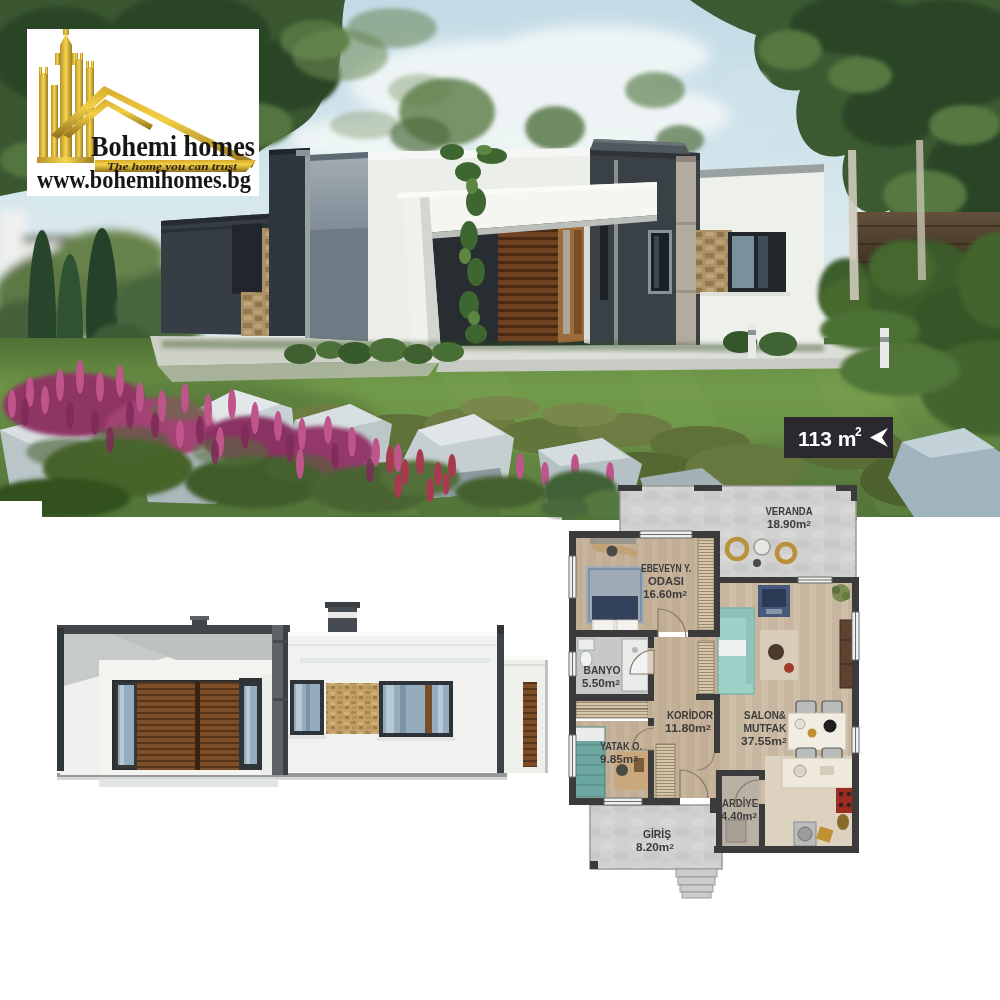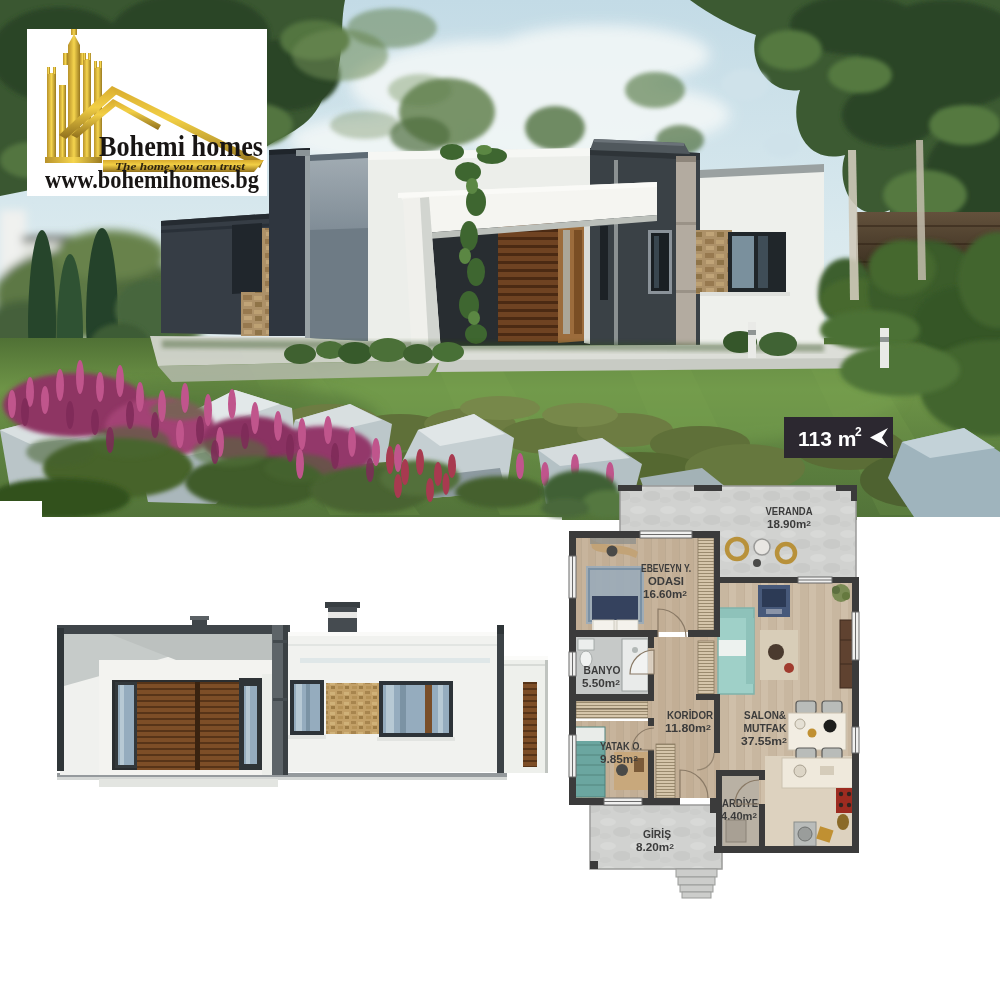--- a/index.html
+++ b/index.html
@@ -396,21 +396,21 @@
 <rect x="0" y="517" width="562" height="3" fill="#ffffff"></rect>
 <rect x="857" y="517" width="143" height="3" fill="#ffffff"></rect>
 
 <g filter="url(#b2)">
  <ellipse cx="580" cy="492" rx="38" ry="22" fill="#3f6034"></ellipse>
  <ellipse cx="608" cy="504" rx="26" ry="14" fill="#557840"></ellipse>
  <ellipse cx="565" cy="508" rx="24" ry="10" fill="#48683a"></ellipse>
 </g>
 </svg>
 
-<div class="abs" style="left:27px;top:29px;width:232px;height:167px;background:#ffffff;padding-left:8px;">
+<div class="abs" style="left:27px;top:29px;width:232px;height:167px;background:#ffffff;">
 <svg width="232" height="167" viewBox="0 0 232 167">
 <defs>
  <linearGradient id="gold" x1="0" y1="0" x2="0" y2="1">
   <stop offset="0" stop-color="#d8ab2e"></stop>
             <stop offset="0.4" stop-color="#f2cf45"></stop>
             <stop offset="1" stop-color="#8f6f1c"></stop>
  </linearGradient>
  <linearGradient id="gold2" x1="0" y1="0" x2="1" y2="0">
   <stop offset="0" stop-color="#b8922a"></stop>
             <stop offset="0.5" stop-color="#f5d54e"></stop>

